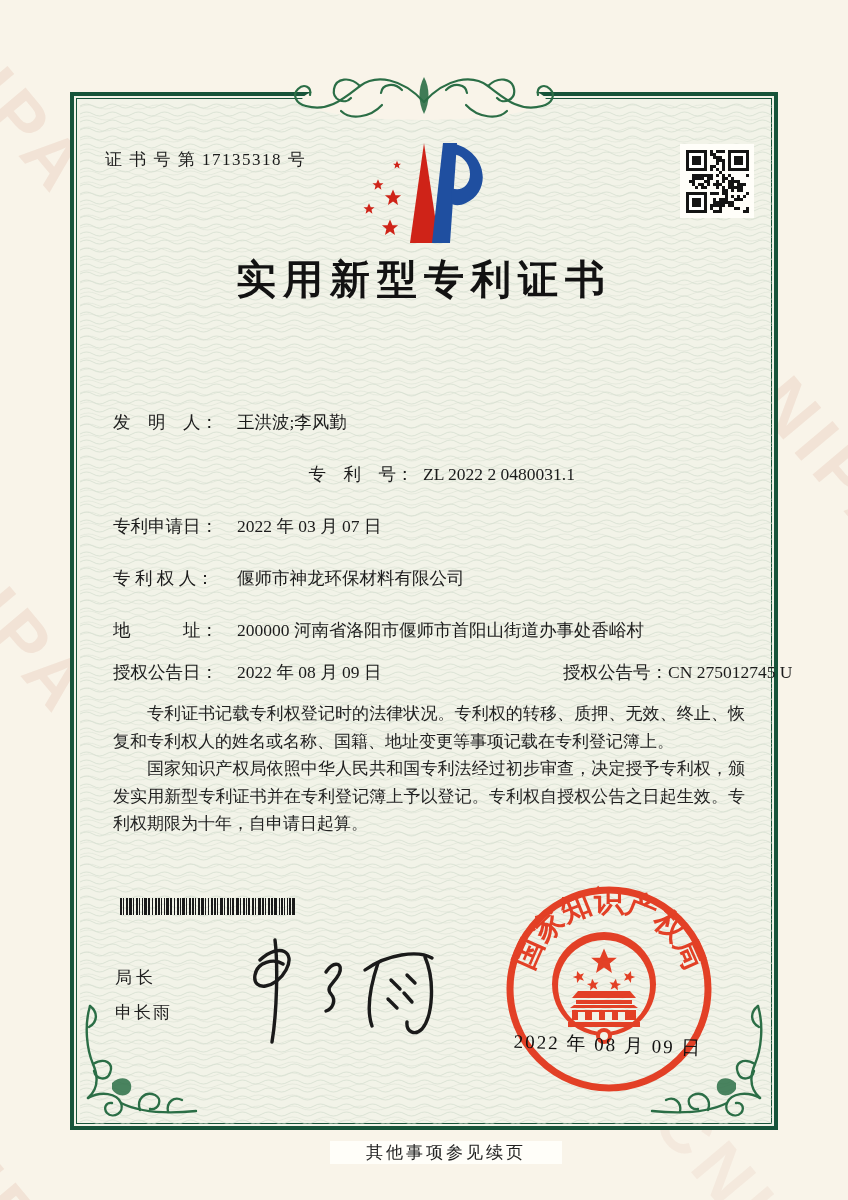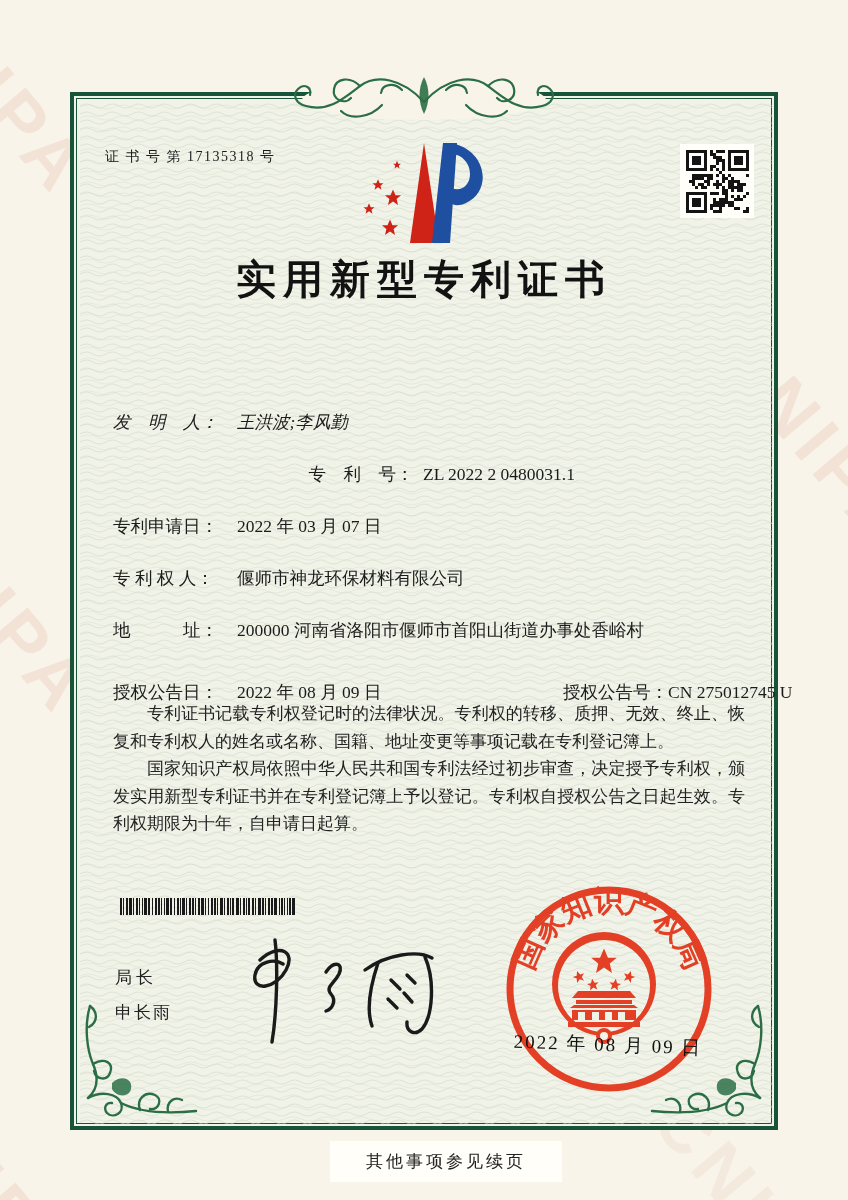--- a/index.html
+++ b/index.html
@@ -10,21 +10,21 @@
       font-weight:bold;font-size:72px;letter-spacing:8px;color:rgba(216,160,138,0.20);
       transform:rotate(50deg);transform-origin:left top;white-space:nowrap;pointer-events:none;z-index:1;}
   .wm.light{color:rgba(216,160,138,0.12);}
   
   .frame{position:absolute;left:70px;top:92px;width:700px;height:1030px;
          border:4px solid #17543a;background:#f2f3e8;z-index:2;}
   .frame-inner{position:absolute;inset:2px;border:1px solid #17543a;}
   .waves{position:absolute;inset:3px;z-index:0;}
   
   .content{position:absolute;inset:0;z-index:5;}
-  .cert-no{position:absolute;left:105px;top:148px;font-size:14px;letter-spacing:1.5px;}
+  .cert-no{position:absolute;left:105px;top:148px;font-size:17px;letter-spacing:1.5px;}
   .logo{position:absolute;left:360px;top:140px;z-index:6;}
   .qr-wrap{position:absolute;left:680px;top:144px;width:74px;height:74px;background:#fffef9;z-index:6;}
   .qr-wrap svg{position:absolute;left:6px;top:6px;}
   .title{position:absolute;left:70px;top:252px;width:708px;text-align:center;
          font-size:40px;font-weight:700;letter-spacing:7px;color:#121212;}
   .row{position:absolute;left:113px;width:648px;font-size:17.5px;white-space:nowrap;}
   .row .lbl{display:inline-block;width:124px;}
   .grant2{position:absolute;left:450px;top:0;}
   .paras{position:absolute;left:113px;top:700px;width:632px;font-size:17px;line-height:27.5px;
          color:#222;text-align:justify;font-family:"Liberation Serif","DejaVu Serif",serif;}
@@ -34,21 +34,21 @@
   .sig-title{position:absolute;left:115px;top:966px;font-size:17px;letter-spacing:4px;
              font-family:"Liberation Sans","DejaVu Sans",sans-serif;color:#222;}
   .sig-name{position:absolute;left:115px;top:1001px;font-size:17px;letter-spacing:2px;
             font-family:"Liberation Sans","DejaVu Sans",sans-serif;color:#222;}
   .sig-hand{position:absolute;left:222px;top:932px;z-index:6;}
   .seal{position:absolute;left:504px;top:884px;z-index:6;}
   .seal-date{position:absolute;left:500px;top:1032px;width:216px;text-align:center;
              font-size:19px;letter-spacing:2px;color:#111;transform:rotate(2deg);z-index:7;}
   .page-info{position:absolute;left:70px;top:1093px;width:708px;text-align:center;
              font-size:15px;letter-spacing:2px;color:#3a3a3a;}
-  .note-box{position:absolute;left:330px;top:1141px;width:232px;height:41px;background:#fffef9;
+  .note-box{position:absolute;left:330px;top:1141px;width:232px;height:23px;background:#fffef9;
             display:flex;align-items:center;justify-content:center;z-index:6;}
   .note-box span{font-size:17px;letter-spacing:3px;color:#222;}
   .corner{position:absolute;z-index:6;}
   .top-ornament{position:absolute;left:284px;top:60px;z-index:6;}
 </style>
 </head>
 <body>
 
 <div class="page">
 
@@ -264,37 +264,37 @@
             <rect x="30" y="60" width="3" height="3" fill="#141414"></rect>
             <rect x="33" y="60" width="3" height="3" fill="#141414"></rect>
             <rect x="57" y="60" width="3" height="3" fill="#141414"></rect>
             <rect x="60" y="60" width="3" height="3" fill="#141414"></rect>
           </g>
       </svg>
     </div>
 
     <div class="title">实用新型专利证书</div>
 
-    <div class="row" style="top:410px;font-style:italic;">
+    <div class="row" style="top:410px;">
       <span class="lbl">发　明　人：</span><span class="val">王洪波;李风勤</span>
     </div>
     <div class="row" style="top:462px;text-align:center;">
       <span class="lbl">专　利　号：</span><span class="val">ZL 2022 2 0480031.1</span>
     </div>
     <div class="row" style="top:514px;">
       <span class="lbl">专利申请日：</span><span class="val">2022 年 03 月 07 日</span>
     </div>
     <div class="row" style="top:566px;">
       <span class="lbl">专 利 权 人：</span><span class="val">偃师市神龙环保材料有限公司</span>
     </div>
     <div class="row" style="top:618px;">
       <span class="lbl">地　　　址：</span><span class="val">200000 河南省洛阳市偃师市首阳山街道办事处香峪村</span>
     </div>
 
-    <div class="row" style="top:660px;margin-top:20px;">
+    <div class="row" style="top:660px;">
       <span class="lbl">授权公告日：</span><span class="val">2022 年 08 月 09 日</span>
       <span class="grant2">
         <span class="lbl" style="width:auto;">授权公告号：</span><span class="val">CN 275012745 U</span>
       </span>
     </div>
 
     <div class="paras">
       <p>专利证书记载专利权登记时的法律状况。专利权的转移、质押、无效、终止、恢复和专利权人的姓名或名称、国籍、地址变更等事项记载在专利登记簿上。</p>
       <p>国家知识产权局依照中华人民共和国专利法经过初步审查，决定授予专利权，颁发实用新型专利证书并在专利登记簿上予以登记。专利权自授权公告之日起生效。专利权期限为十年，自申请日起算。</p>
     </div>

